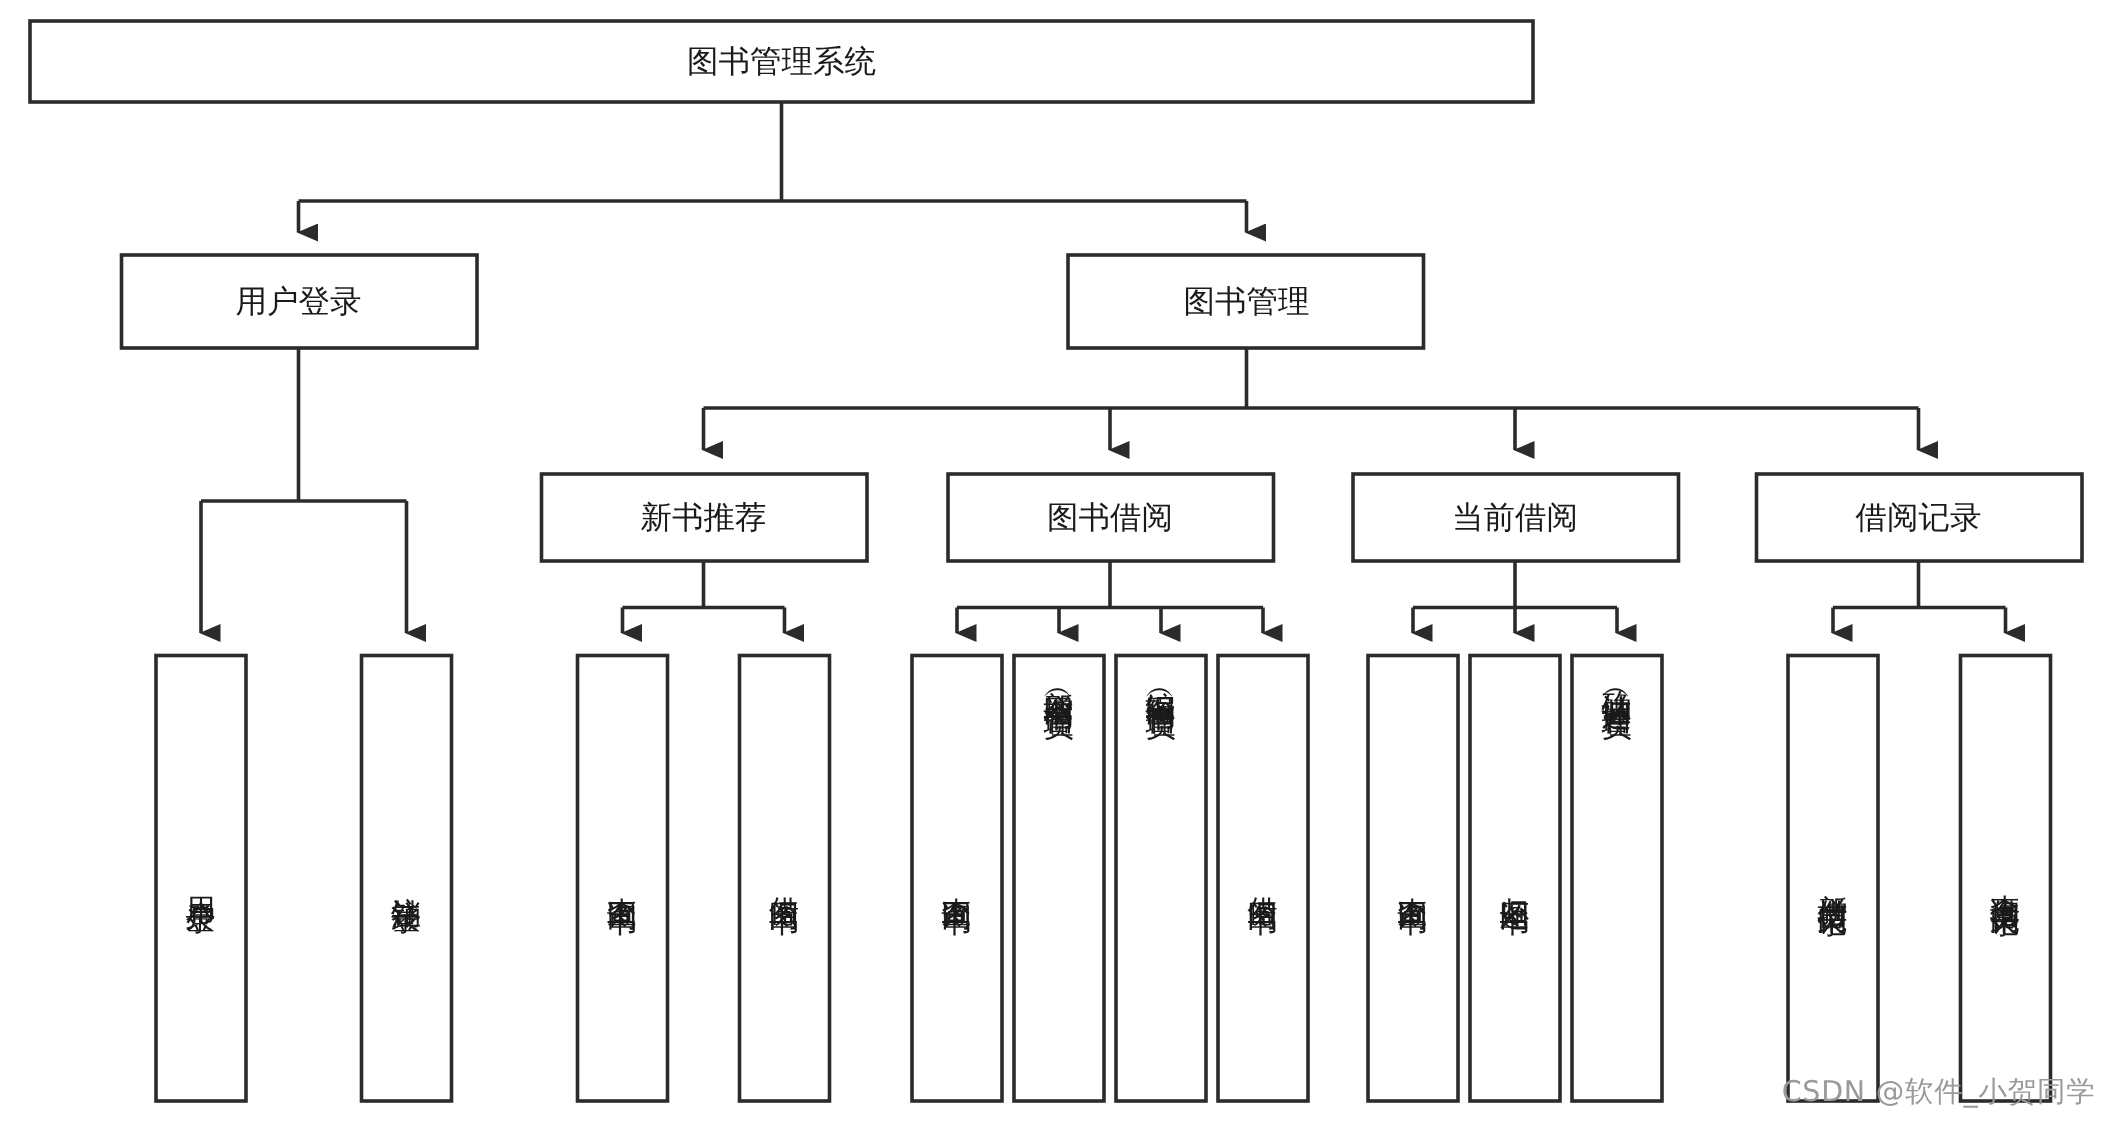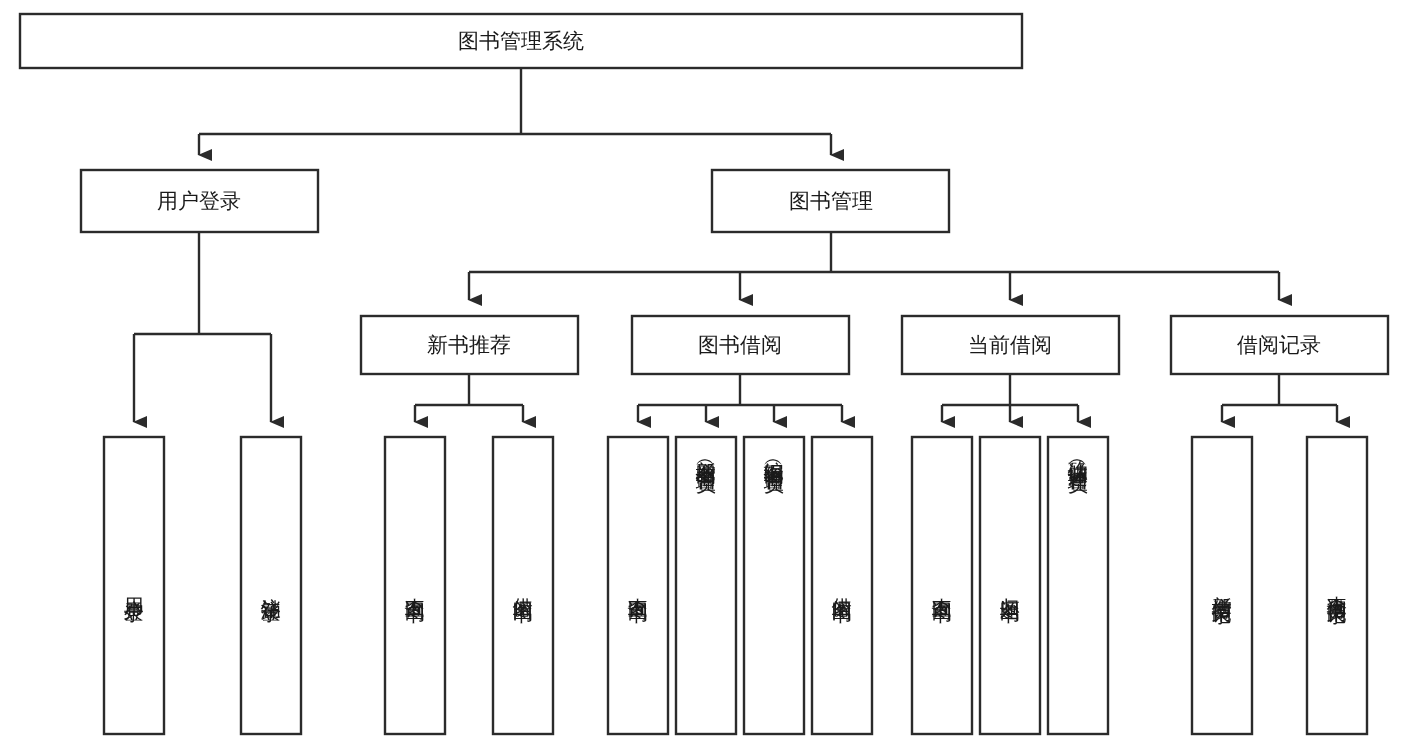--- a/index.html
+++ b/index.html
@@ -239,13 +239,14 @@
     <span style="margin-top:8px;">确认归还（管理员）</span>
   </div>
 
   <div class="v-leaf" style="left:1192px; top:437px; width:60px; height:297px;">
     <span>新增借阅记录</span>
   </div>
   <div class="v-leaf" style="left:1307px; top:437px; width:60px; height:297px;">
     <span>查询借阅记录</span>
   </div>
 
+  <div id="watermark">CSDN @软件_小贺同学</div>
 </div>
 
 </body></html>

